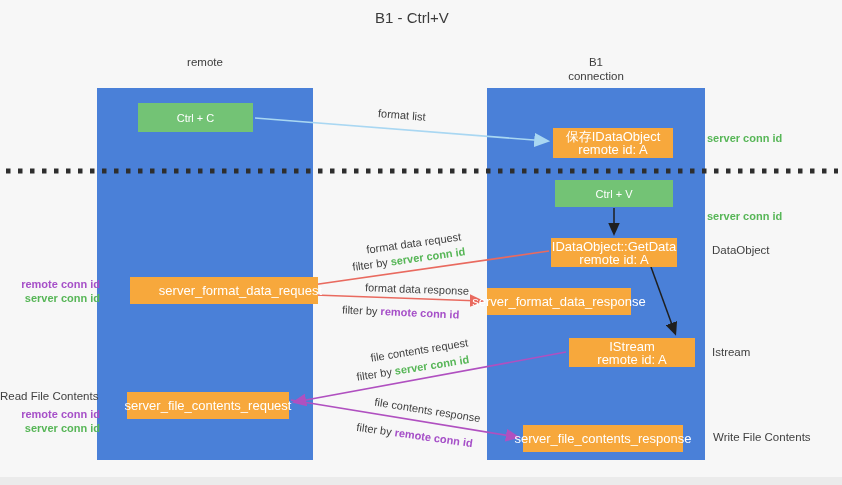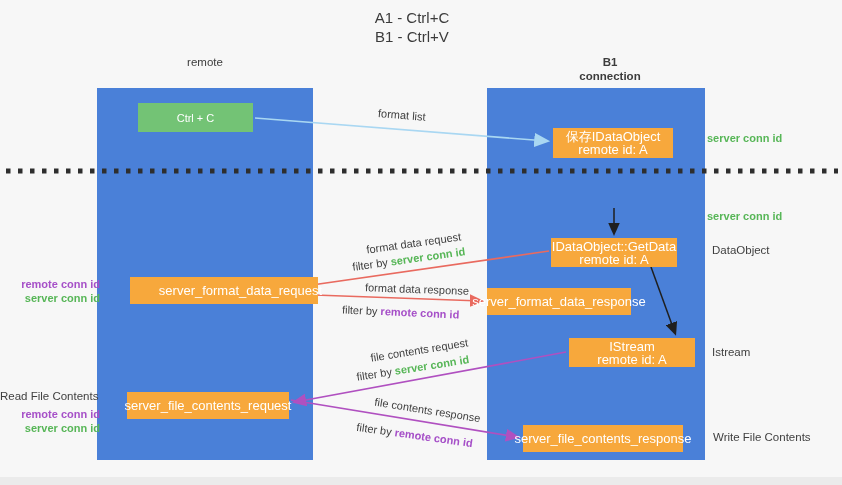--- a/index.html
+++ b/index.html
@@ -1,21 +1,21 @@
 <!DOCTYPE html>
 <html><head>
 <meta charset="utf-8">
 <style>
   html,body{margin:0;padding:0;background:#f7f7f7;font-family:"Liberation Sans",sans-serif;}
   .stage{position:relative;width:842px;height:485px;background:#f7f7f7;overflow:hidden;}
   .abs{position:absolute;}
   .title{left:312px;top:8px;width:200px;text-align:center;font-size:15px;line-height:19px;color:#3b3b3b;}
   .colhdr{top:55px;text-align:center;font-size:11.5px;line-height:14px;color:#3c3c3c;}
   .hdr-a1{left:97px;width:216px;}
-  .hdr-b1{left:501px;width:218px;font-weight:bold;}
+  .hdr-b1{left:487px;width:218px;}
   .lifeline{top:88px;height:372px;background:#4a80d8;}
   .ll-a1{left:97px;width:216px;}
   .ll-b1{left:487px;width:218px;}
   .node{background:#f7a83c;color:#fff;font-size:13px;line-height:13px;display:flex;flex-direction:column;align-items:center;justify-content:center;text-align:center;white-space:nowrap;}
   .btn{background:#73c375;color:#fff;font-size:11px;display:flex;align-items:center;justify-content:center;white-space:nowrap;}
   .n-ctrlc{left:138px;top:103px;width:115px;height:29px;}
   .n-saveobj{left:553px;top:128px;width:120px;height:30px;}
   .n-ctrlv{left:555px;top:180px;width:118px;height:27px;}
   .n-getdata{left:551px;top:238px;width:126px;height:29px;}
   .n-freq{left:130px;top:277px;width:155px;height:27px;padding-left:33px;}
@@ -40,21 +40,20 @@
   .darktxt{color:#3f3f3f;font-size:11.5px;}
   .svglayer{left:0;top:0;width:842px;height:485px;pointer-events:none;}
   .scrollbar{left:0;top:477px;width:842px;height:8px;background:#ebebeb;}
 </style>
 </head>
 <body>
 
 <div class="stage">
 
   <div class="abs title">
-    <div>A1 - Ctrl+C</div>
     <div>B1 - Ctrl+V</div>
   </div>
 
   <div class="abs colhdr hdr-a1">
     <div>remote</div>
   </div>
   <div class="abs colhdr hdr-b1">
     <div>B1</div>
     <div>connection</div>
   </div>
@@ -86,20 +85,23 @@
     <line x1="566" y1="352" x2="295" y2="402" stroke="#b050c0" stroke-width="1.6" marker-end="url(#ah-purple)"></line>
     <line x1="291" y1="400" x2="517" y2="437" stroke="#b050c0" stroke-width="1.6" marker-end="url(#ah-purple)"></line>
   </svg>
 
   <div class="abs btn n-ctrlc">
     <span>Ctrl + C</span>
   </div>
   <div class="abs node n-saveobj">
     <div>保存IDataObject</div>
     <div>remote id: A</div>
+  </div>
+  <div class="abs btn n-ctrlv">
+    <span>Ctrl + V</span>
   </div>
   <div class="abs node n-getdata">
     <div>IDataObject::GetData</div>
     <div>remote id: A</div>
   </div>
   <div class="abs node n-freq">
     <span>server_format_data_request</span>
   </div>
   <div class="abs node n-fresp">
     <span>server_format_data_response</span>

